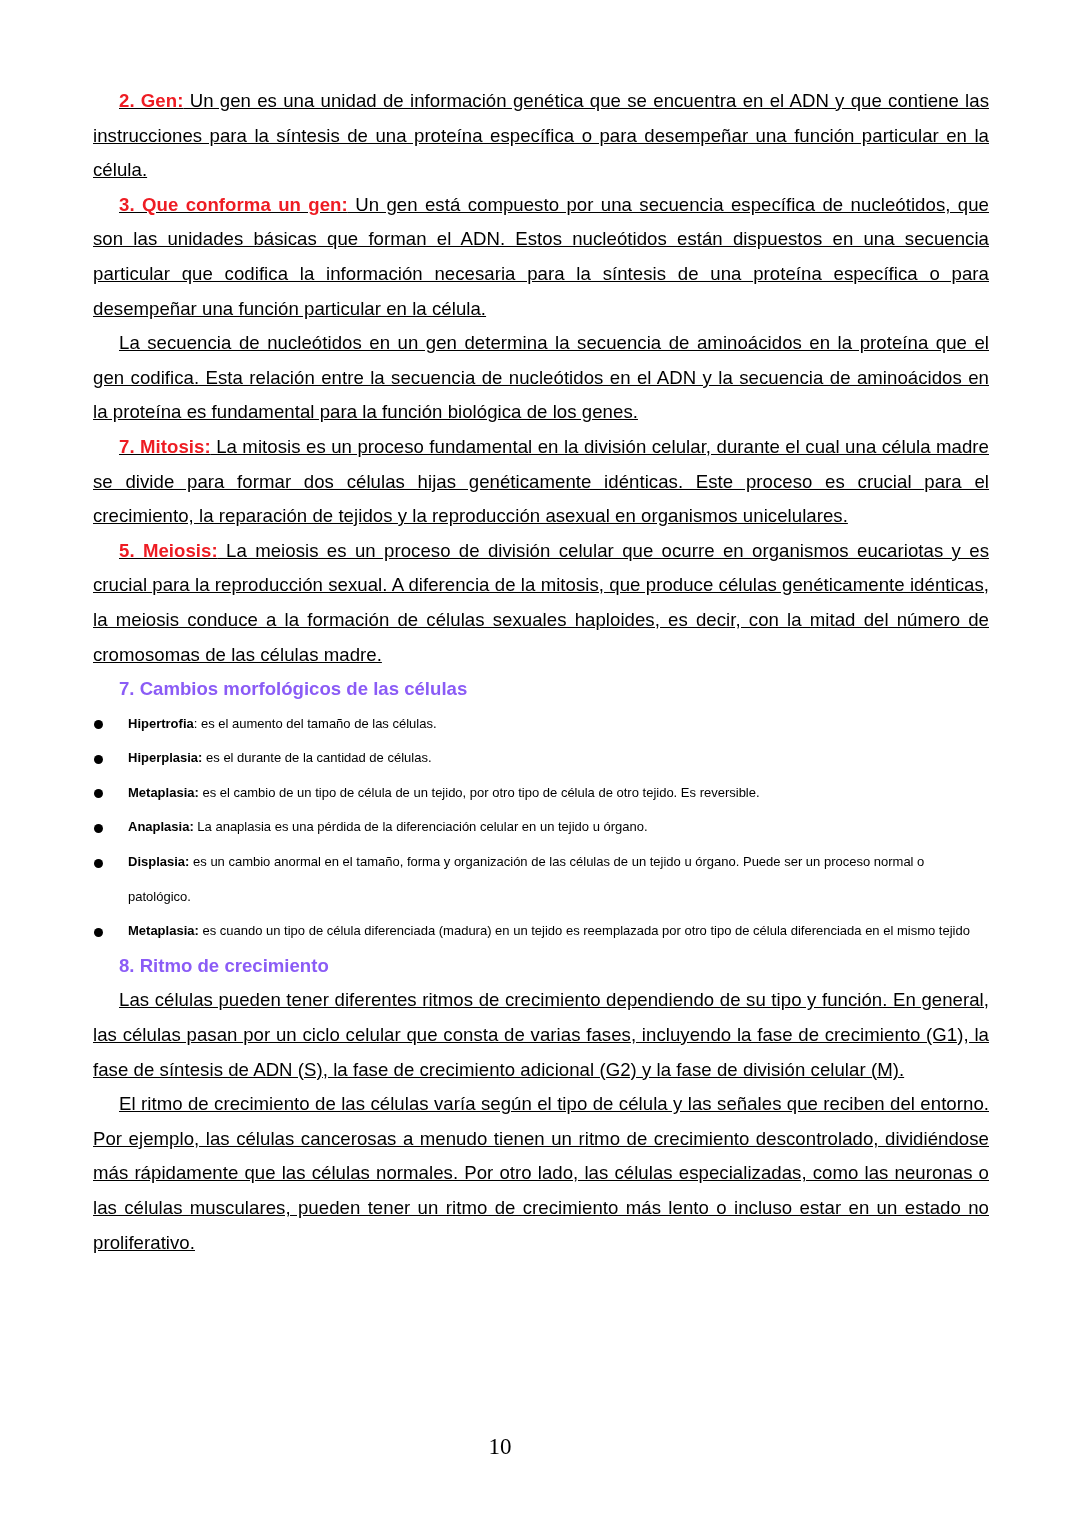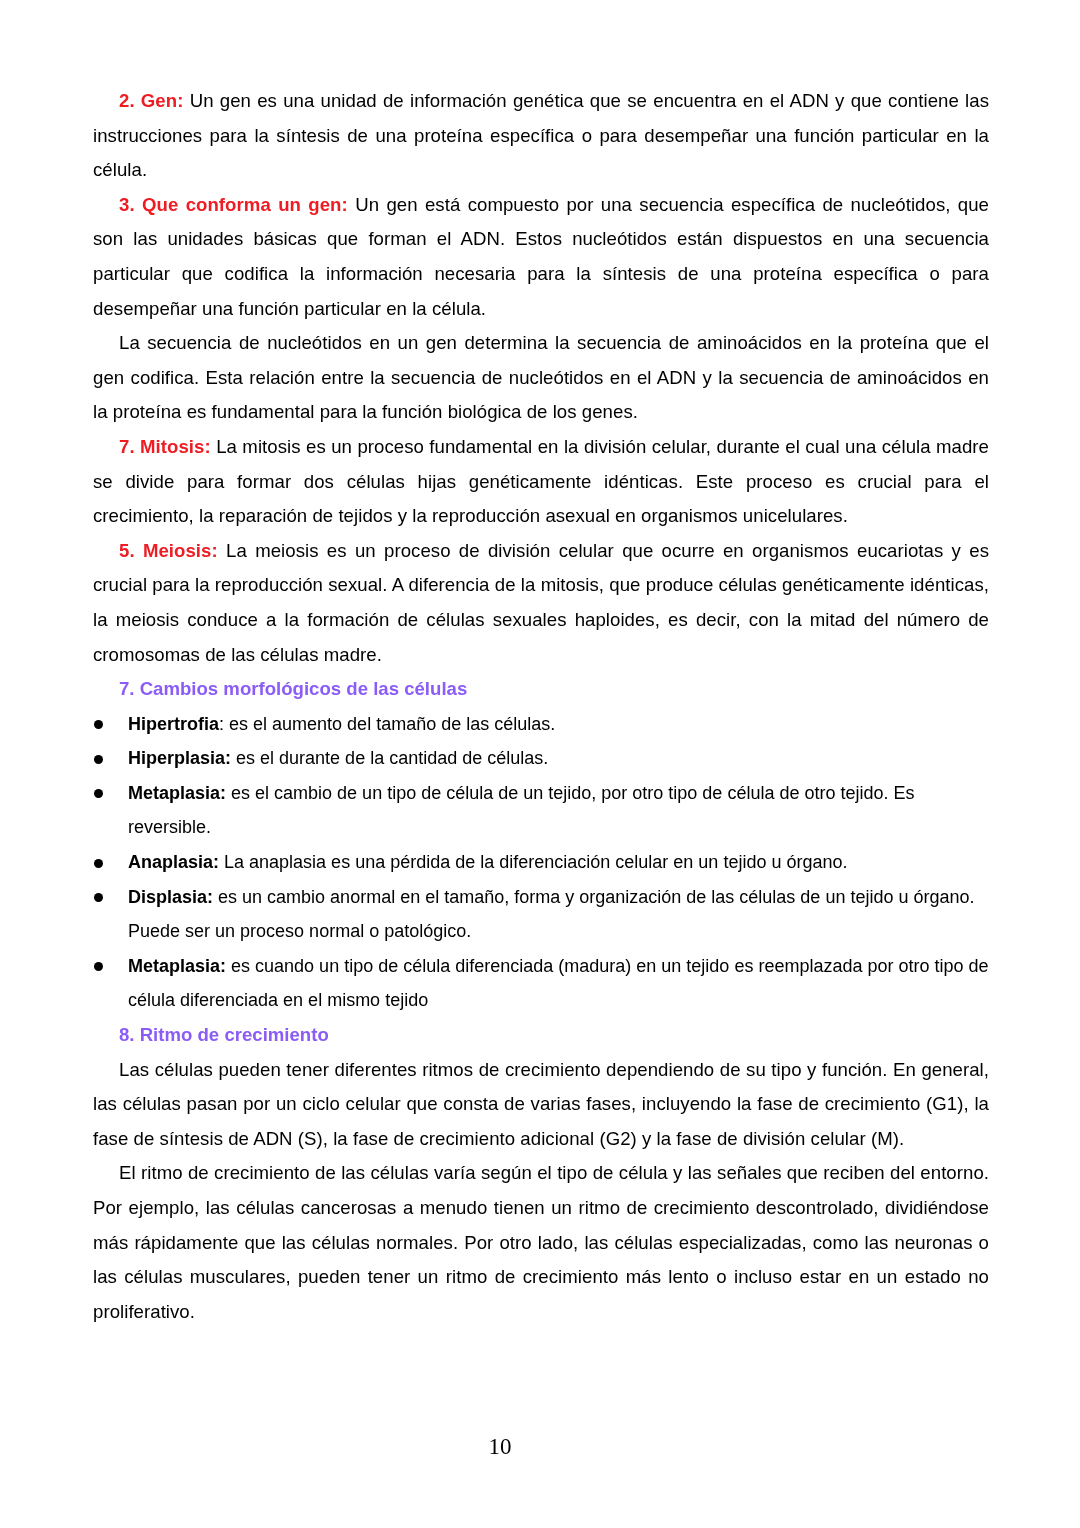--- a/index.html
+++ b/index.html
@@ -39,20 +39,21 @@
     line-height: 34.6px;
     text-align: justify;
     text-justify: inter-word;
     letter-spacing: 0.05px;
     word-spacing: 0px;
     color: #000000;
   }
 
   p.para.indent {
     text-indent: 26px;
+    text-decoration: underline;
   }
 
   .red {
     color: #ee1c23;
     font-weight: bold;
   }
 
   .red-head {
     margin: 0;
     font-size: 18.6px;
@@ -65,21 +66,21 @@
   .bullets {
     margin: 0;
     padding: 0;
     list-style: none;
   }
 
   .bullets li {
     position: relative;
     margin: 0;
     padding-left: 35px;
-    font-size: 18px;
+    font-size: 13px;
     line-height: 34.6px;
     color: #000000;
     text-align: left;
   }
 
   .bullets li .bullet-dot {
     position: absolute;
     left: 1px;
     top: 13.5px;
     width: 9px;

